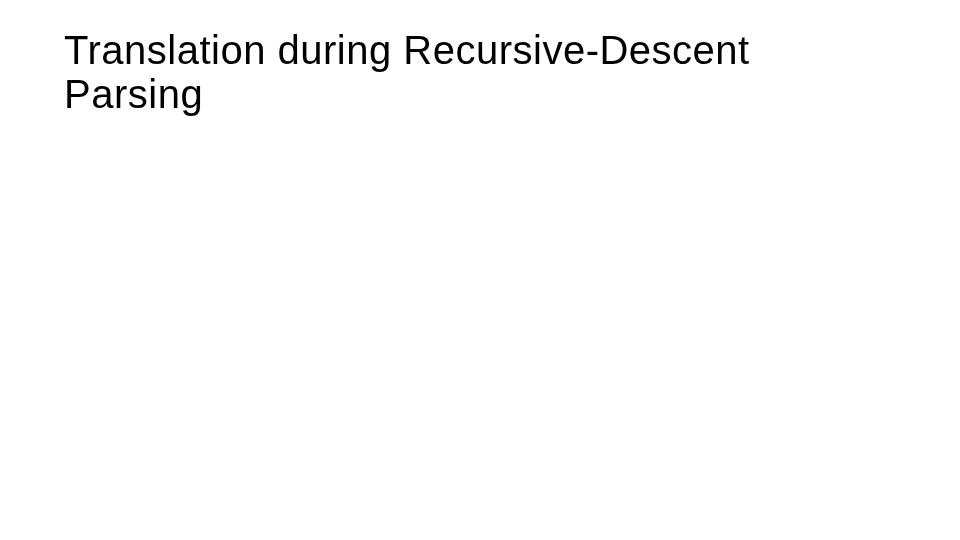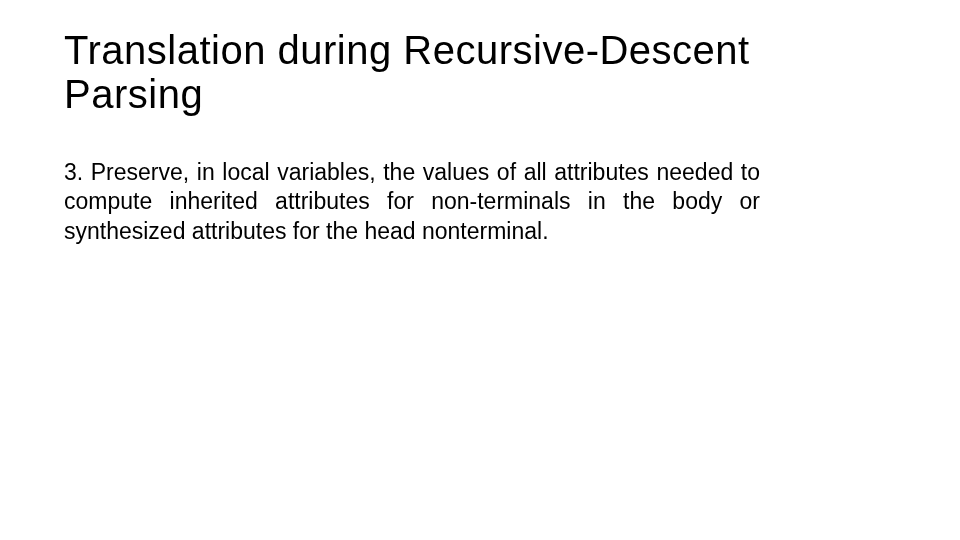--- a/index.html
+++ b/index.html
@@ -24,15 +24,14 @@
     font-weight: 400;
   }
   .para { margin-bottom: 26px; }
 </style>
 </head>
 <body>
 
 <div class="slide">
   <h1 class="title">Translation during Recursive-Descent Parsing</h1>
   <div class="body-text">
-    <p class="para">3. Preserve, in local variables, the values of all attributes needed to compute inherited attributes for non-terminals in the body or synthesized attributes for the head nonterminal.</p>
   </div>
 </div>
 
 </body></html>

